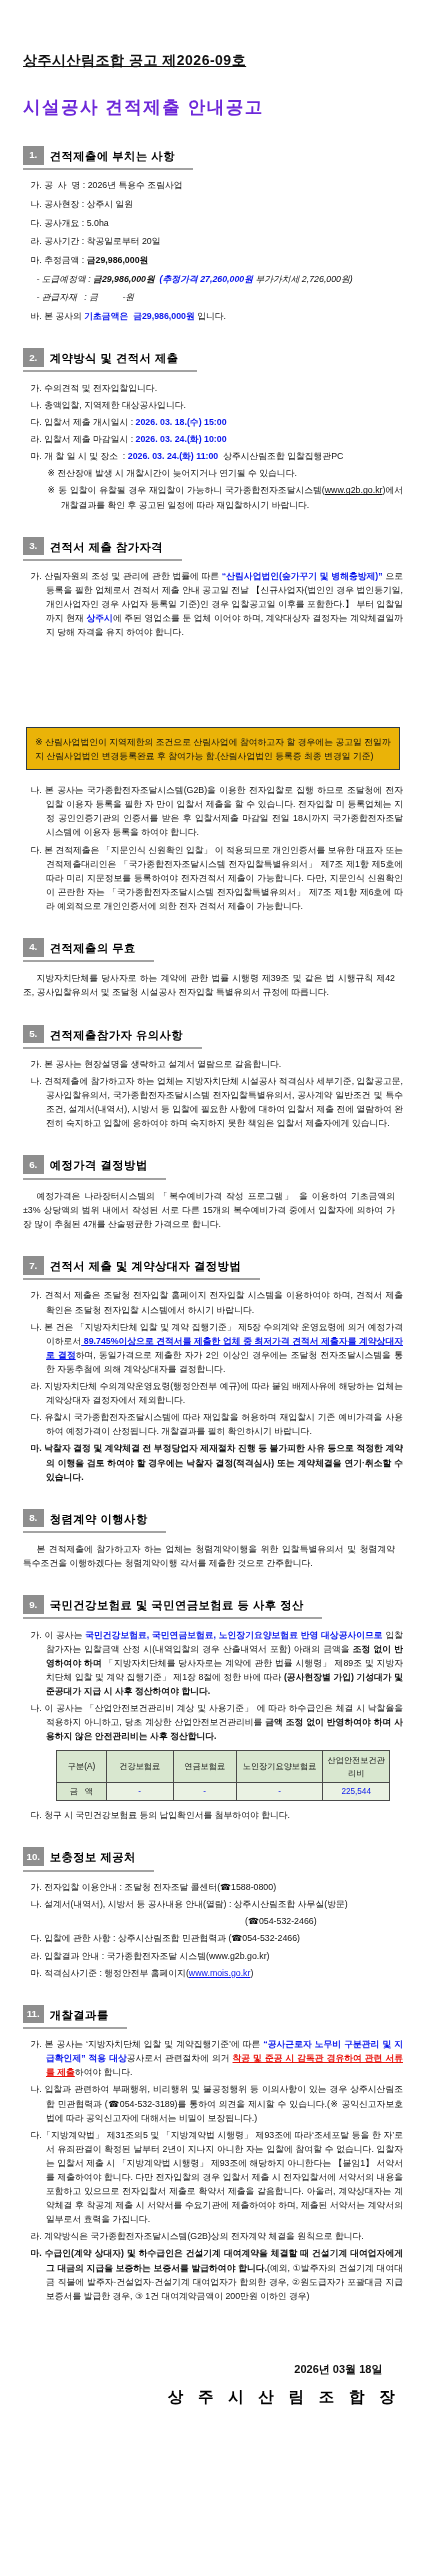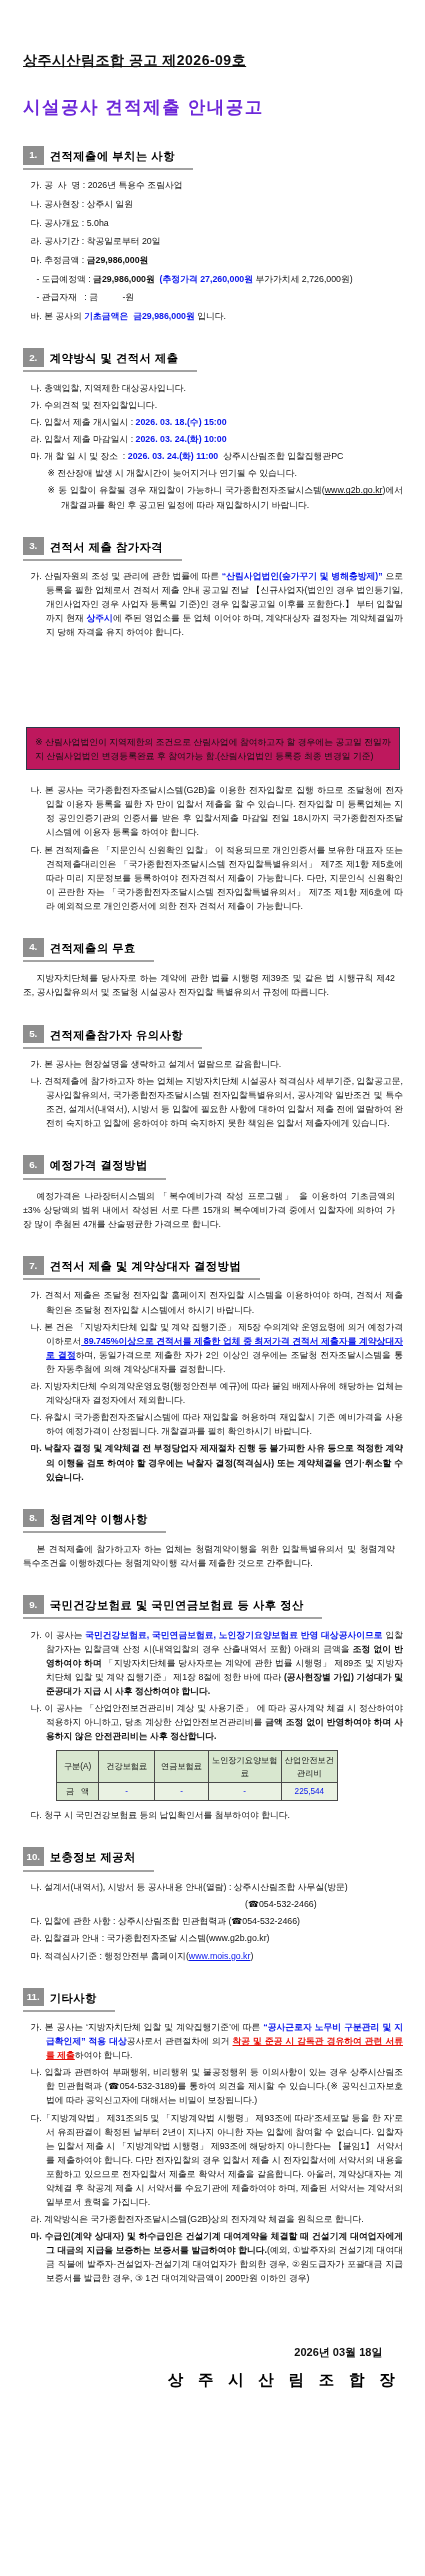--- a/index.html
+++ b/index.html
@@ -10,36 +10,36 @@
     color:#111;font-size:8.8px;line-height:1.6;
   }
   .notice-no{font-size:14px;font-weight:600;text-decoration:underline;letter-spacing:0.5px;}
   .doc-title{margin:21.6px 0 0 0;font-size:17.5px;font-weight:800;letter-spacing:1.5px;color:#6d28d9;}
   .sec{margin-top:25px;}
   .sec-head{display:inline-block;border-bottom:2.6px solid #a3a3a3;padding:0 18.5px 3.6px 0;margin-bottom:8.2px;}
   .sec-no{display:inline-block;background:#8e8e8e;color:#fff;font-weight:700;font-size:9.8px;
           min-width:18.5px;text-align:center;padding:1.5px 1px;margin-right:6.2px;vertical-align:1px;}
   .sec-title{font-size:11.3px;font-weight:800;color:#000;letter-spacing:0.5px;}
   .item{margin:0 0 3.1px 0;padding-left:23px;text-indent:-15.5px;text-align:justify;}
-  .sub1{padding-left:13.4px;text-indent:0;}
+  .sub1{padding-left:13.4px;text-indent:0;font-style:italic;}
   .note{padding-left:38px;text-indent:-13.4px;}
   .body-p{margin:1px 8px 0 0;text-indent:13.4px;text-align:justify;}
   .s1 .item{margin-bottom:4.6px;}
   .blue-b{color:#0b18ec;font-weight:700;}
   .blue-u{color:#0b18ec;font-weight:700;text-decoration:underline;}
   .red-u{color:#e8140c;font-weight:700;text-decoration:underline;}
   .bold{font-weight:700;}
   .link{color:#0b18ec;text-decoration:underline;}
   .link-dark{color:#111;text-decoration:underline;}
   .info-box{
-    margin:88px 3.1px 13.4px 3.1px;border:1px solid #2b3a4a;background:#be185d;
+    margin:88px 3.1px 13.4px 3.1px;border:1px solid #2b3a4a;background:#eab308;
     padding:6.2px 8.2px;text-align:justify;
   }
   .phone-line{padding-left:222px;margin:0 0 3.1px 0;}
-  table.fee{border-collapse:collapse;margin:7.2px 0 7.2px 33px;width:282px;
+  table.fee{border-collapse:collapse;margin:7.2px 0 7.2px 33px;width:334px;
             font-size:8.2px;}
   table.fee td,table.fee th{border:0.5px solid #4a4a4a;padding:2.1px 2.1px;text-align:center;font-weight:400;}
   table.fee .th{background:#d8e7cf;}
   table.fee .val{background:#eaf2e3;color:#0b18ec;}
   .sign-wrap{margin-top:58px;text-align:right;}
   .sign-date{font-size:11px;font-weight:700;padding-right:20.6px;}
   .sign-name{margin-top:7.2px;font-size:15.5px;font-weight:800;letter-spacing:5.2px;padding-right:3.1px;color:#000;}
 </style>
 </head>
 <body>
@@ -60,22 +60,22 @@
     <p class="item"><span>마. 추정금액 : </span><span class="bold">금29,986,000원</span></p>
     <p class="item sub1"><span>- 도급예정액 : </span><span class="bold">금29,986,000원</span><span class="blue-b">&nbsp;&nbsp;(추정가격 27,260,000원</span><span>  부가가치세 2,726,000원)</span></p>
     <p class="item sub1">- 관급자재&nbsp;&nbsp; : 금&nbsp;&nbsp;&nbsp;&nbsp;&nbsp;&nbsp;&nbsp;&nbsp;&nbsp;&nbsp;-원</p>
     <p class="item"><span>바. 본 공사의 </span><span class="blue-b">기초금액은&nbsp;&nbsp;금29,986,000원</span><span> 입니다.</span></p>
   </div>
 
   <div class="sec">
     <div class="sec-head">
       <span class="sec-no">2.</span><span class="sec-title">계약방식 및 견적서 제출</span>
     </div>
+    <p class="item">가. 수의견적 및 전자입찰입니다.</p>
     <p class="item">나. 총액입찰, 지역제한 대상공사입니다.</p>
-    <p class="item">가. 수의견적 및 전자입찰입니다.</p>
     <p class="item"><span>다. 입찰서 제출 개시일시 : </span><span class="blue-b">2026. 03. 18.(수) 15:00</span></p>
     <p class="item"><span>라. 입찰서 제출 마감일시 : </span><span class="blue-b">2026. 03. 24.(화) 10:00</span></p>
     <p class="item"><span>마. 개 찰 일 시 및 장소&nbsp;&nbsp;: </span><span class="blue-b">2026. 03. 24.(화) 11:00</span><span>&nbsp;&nbsp;상주시산림조합 입찰집행관PC</span></p>
     <p class="item note">※ 전산장애 발생 시 개찰시간이 늦어지거나 연기될 수 있습니다.</p>
     <p class="item note"><span>※ 동 입찰이 유찰될 경우 재입찰이 가능하니 국가종합전자조달시스템(</span><span class="link-dark">www.g2b.go.kr</span><span>)에서 개찰결과를 확인 후 공고된 일정에 따라 재입찰하시기 바랍니다.</span></p>
   </div>
 
   <div class="sec">
     <div class="sec-head">
       <span class="sec-no">3.</span><span class="sec-title">견적서 제출 참가자격</span>
@@ -124,21 +124,21 @@
       <span class="sec-no">8.</span><span class="sec-title">청렴계약 이행사항</span>
     </div>
     <p class="body-p">본 견적제출에 참가하고자 하는 업체는 청렴계약이행을 위한 입찰특별유의서 및 청렴계약 특수조건을 이행하겠다는 청렴계약이행 각서를 제출한 것으로 간주합니다.</p>
   </div>
 
   <div class="sec">
     <div class="sec-head">
       <span class="sec-no">9.</span><span class="sec-title">국민건강보험료 및 국민연금보험료 등 사후 정산</span>
     </div>
     <p class="item"><span>가. 이 공사는 </span><span class="blue-b">국민건강보험료, 국민연금보험료, 노인장기요양보험료 반영 대상공사이므로</span><span> 입찰참가자는 입찰금액 산정 시(내역입찰의 경우 산출내역서 포함) 아래의 금액을 </span><span class="bold">조정 없이 반영하여야 하며</span><span> 「지방자치단체를 당사자로는 계약에 관한 법률 시행령」 제89조 및 지방자치단체 입찰 및 계약 집행기준」  제1장 8절에 정한 바에 따라 </span><span class="bold">(공사현장별 가입) 기성대가 및 준공대가 지급 시 사후 정산하여야 합니다.</span></p>
-    <p class="item"><span>나. 이 공사는 「산업안전보건관리비 계상 및 사용기준」 에 따라 공사계약 체결 시 정산하여야 적용하지 아니하고, 당초 계상한 산업안전보건관리비를 </span><span class="bold">금액 조정 없이 반영하여야 하며 사용하지 않은 안전관리비는 사후 정산합니다.</span></p>
+    <p class="item"><span>나. 이 공사는 「산업안전보건관리비 계상 및 사용기준」 에 따라 하수급인은 체결 시 낙찰율을 적용하지 아니하고, 당초 계상한 산업안전보건관리비를 </span><span class="bold">금액 조정 없이 반영하여야 하며 사용하지 않은 안전관리비는 사후 정산합니다.</span></p>
     <table class="fee">
       <tbody>
           <tr>
         <td class="th" style="width:15%">구분(A)</td>
         <td class="th" style="width:20%">건강보험료</td>
         <td class="th" style="width:19%">연금보험료</td>
         <td class="th" style="width:26%">노인장기요양보험료</td>
         <td class="th" style="width:20%">산업안전보건관리비</td>
       </tr>
       <tr>
@@ -150,30 +150,31 @@
       </tr>
     </tbody>
       </table>
     <p class="item">다. 청구 시 국민건강보험료 등의 납입확인서를 첨부하여야 합니다.</p>
   </div>
 
   <div class="sec">
     <div class="sec-head">
       <span class="sec-no">10.</span><span class="sec-title">보충정보 제공처</span>
     </div>
+    <p class="item">가. 전자입찰 이용안내 : 조달청 전자조달 콜센터(☎1588-0800)</p>
     <p class="item">나. 설계서(내역서), 시방서 등 공사내용 안내(열람) : 상주시산림조합 사무실(방문)</p>
     <p class="phone-line">(☎054-532-2466)</p>
     <p class="item">다. 입찰에 관한 사항 : 상주시산림조합 민관협력과 (☎054-532-2466)</p>
     <p class="item">라. 입찰결과 안내 : 국가종합전자조달 시스템(www.g2b.go.kr)</p>
     <p class="item"><span>마. 적격심사기준 : 행정안전부 홈페이지(</span><span class="link">www.mois.go.kr</span><span>)</span></p>
   </div>
 
   <div class="sec">
     <div class="sec-head">
-      <span class="sec-no">11.</span><span class="sec-title">기타사항</span>
+      <span class="sec-no">11.</span><span class="sec-title">개찰결과를</span>
     </div>
     <p class="item"><span>가. 본 공사는 ‘지방자치단체 입찰 및 계약집행기준’에 따른 </span><span class="blue-b">“공사근로자 노무비 구분관리 및 지급확인제” 적용 대상</span><span>공사로서 관련절차에 의거 </span><span class="red-u">착공 및 준공 시 감독관 경유하여 관련 서류를 제출</span><span>하여야 합니다.</span></p>
     <p class="item">나. 입찰과 관련하여 부패행위, 비리행위 및 불공정행위 등 이의사항이 있는 경우 상주시산림조합 민관협력과 (☎054-532-3189)를 통하여 의견을 제시할 수 있습니다.(※ 공익신고자보호법에 따라 공익신고자에 대해서는 비밀이 보장됩니다.)</p>
     <p class="item">다.「지방계약법」 제31조의5 및 「지방계약법 시행령」 제93조에 따라‘조세포탈 등을 한 자’로서 유죄판결이 확정된 날부터 2년이 지나지 아니한 자는 입찰에 참여할 수 없습니다. 입찰자는 입찰서 제출 시 「지방계약법 시행령」 제93조에 해당하지 아니한다는 【붙임1】 서약서를 제출하여야 합니다. 다만 전자입찰의 경우 입찰서 제출 시 전자입찰서에 서약서의 내용을 포함하고 있으므로 전자입찰서 제출로 확약서 제출을 갈음합니다. 아울러, 계약상대자는 계약체결 후 착공계 제출 시 서약서를 수요기관에 제출하여야 하며, 제출된 서약서는 계약서의 일부로서 효력을 가집니다.</p>
     <p class="item">라. 계약방식은 국가종합전자조달시스템(G2B)상의 전자계약 체결을 원칙으로 합니다.</p>
     <p class="item"><span class="bold">마. 수급인(계약 상대자) 및 하수급인은 건설기계 대여계약을 체결할 때 건설기계 대여업자에게 그 대금의 지급을 보증하는 보증서를 발급하여야 합니다.</span><span>(예외, ①발주자의 건설기계 대여대금 직불에 발주자·건설업자·건설기계 대여업자가 합의한 경우, ②원도급자가 포괄대금 지급 보증서를 발급한 경우, ③ 1건 대여계약금액이 200만원 이하인 경우)</span></p>
   </div>
 
   <div class="sign-wrap">
     <div class="sign-date">2026년 03월 18일</div>

